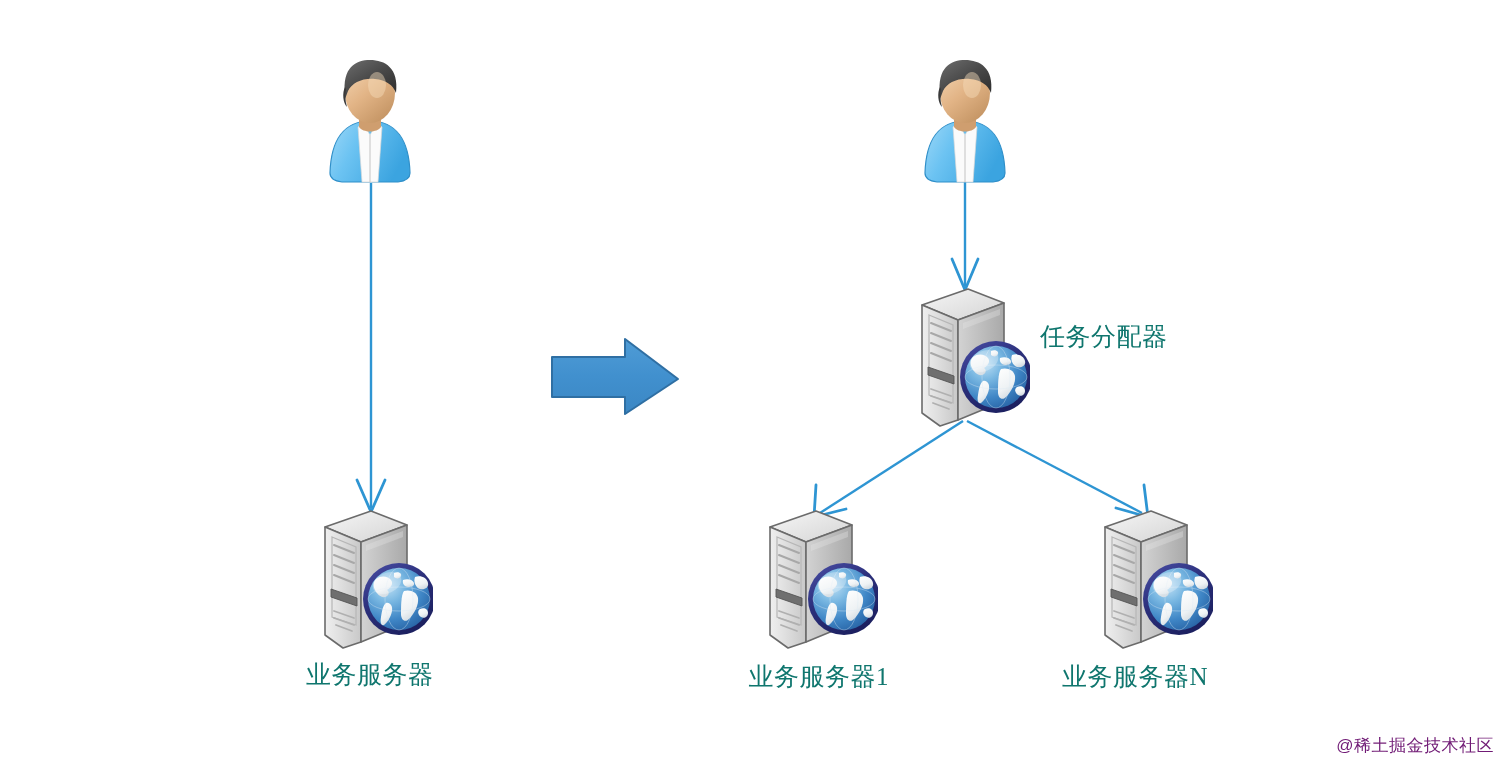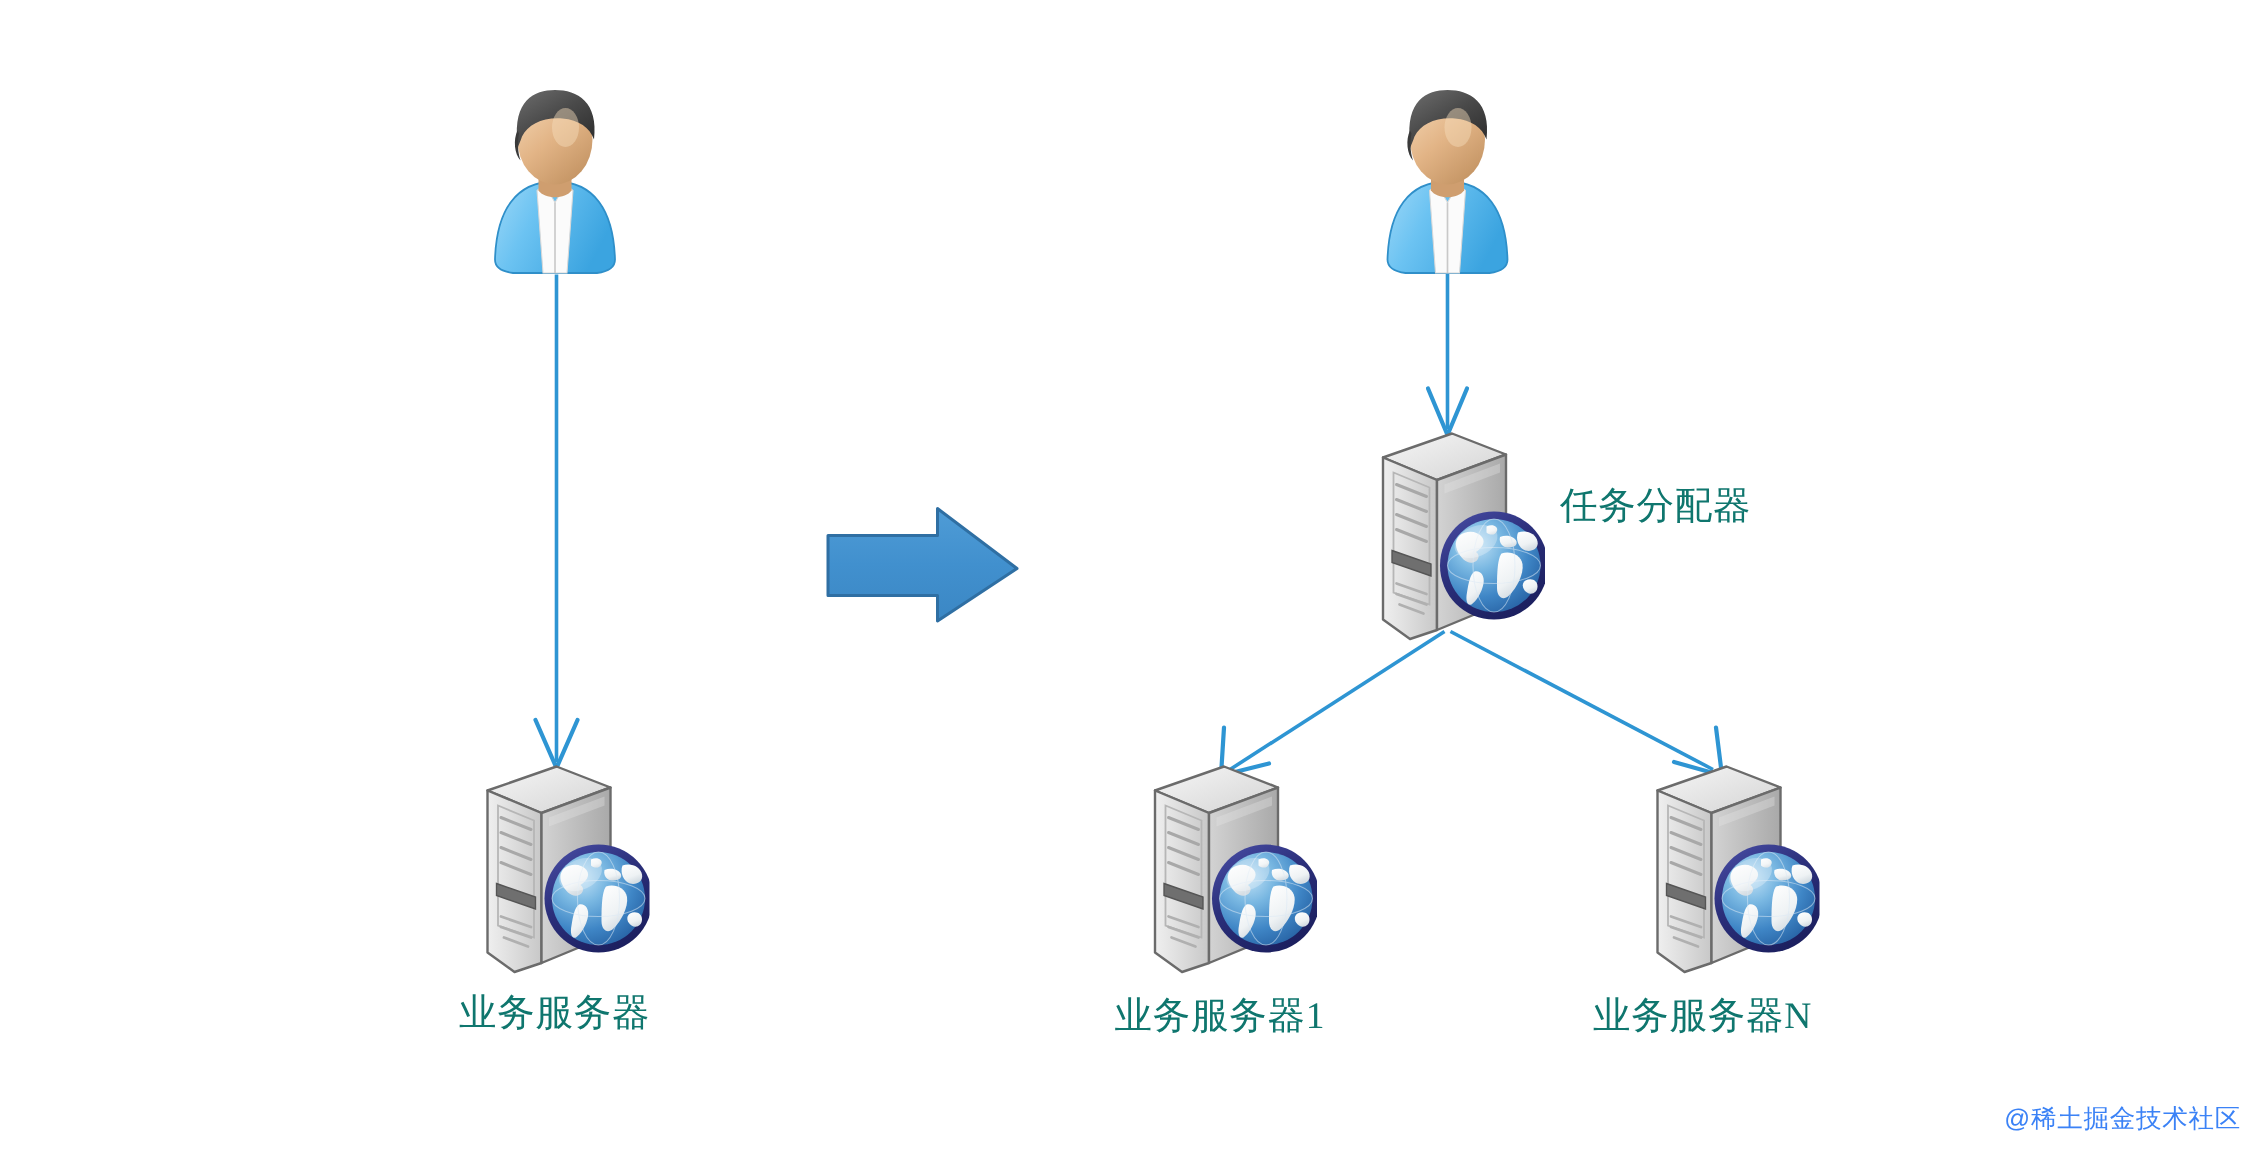--- a/index.html
+++ b/index.html
@@ -27,21 +27,21 @@
     color: #0f766e;
     white-space: nowrap;
     letter-spacing: 0.5px;
   }
   .watermark {
     position: absolute;
     right: 18px;
     bottom: 16px;
     font-family: "Liberation Sans", "DejaVu Sans", sans-serif;
     font-size: 17px;
-    color: #3b82f6;
+    color: #701a75;
     white-space: nowrap;
     letter-spacing: 0.5px;
   }
 </style>
 </head>
 <body>
 
 <svg id="canvas" viewBox="0 0 1512 773">
   <defs>
 
@@ -211,17 +211,17 @@
     <use href="#sym-server" x="748" y="505" width="130" height="145"></use>
 
     <use href="#sym-server" x="1083" y="505" width="130" height="145"></use>
   </g>
 </svg>
 
 <div class="node-label" style="left:306px; top:658px; width:130px; text-align:left;">业务服务器</div>
 
 <div class="node-label" style="left:1040px; top:320px;">任务分配器</div>
 
-<div class="node-label" style="left:743px; top:660px; width:146px; text-align:left;">业务服务器1</div>
+<div class="node-label" style="left:743px; top:660px; width:146px; text-align:right;">业务服务器1</div>
 
 <div class="node-label" style="left:1062px; top:660px; width:146px; ">业务服务器N</div>
 
 <div class="watermark">@稀土掘金技术社区</div>
 
 </body></html>

